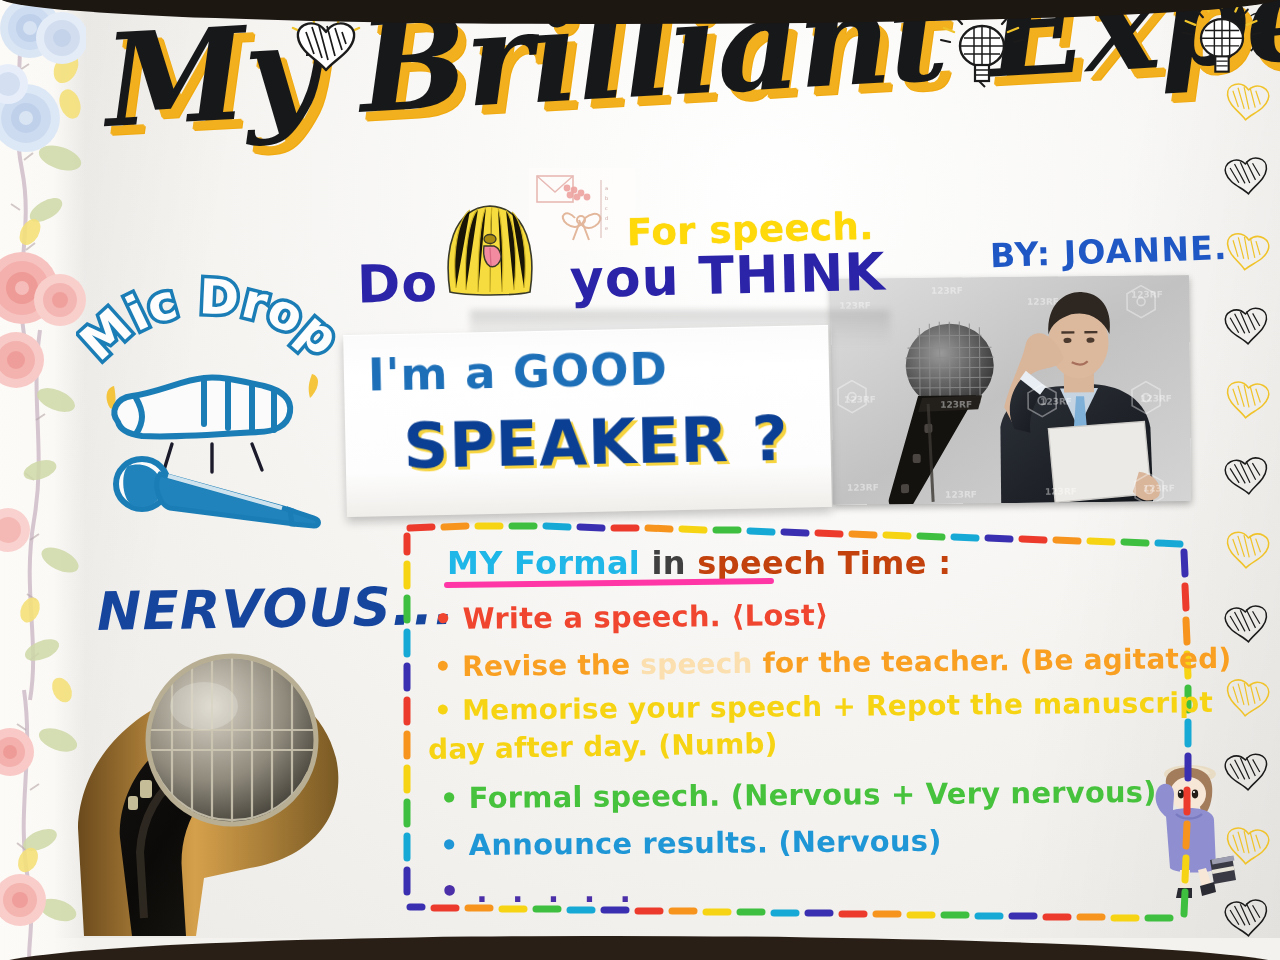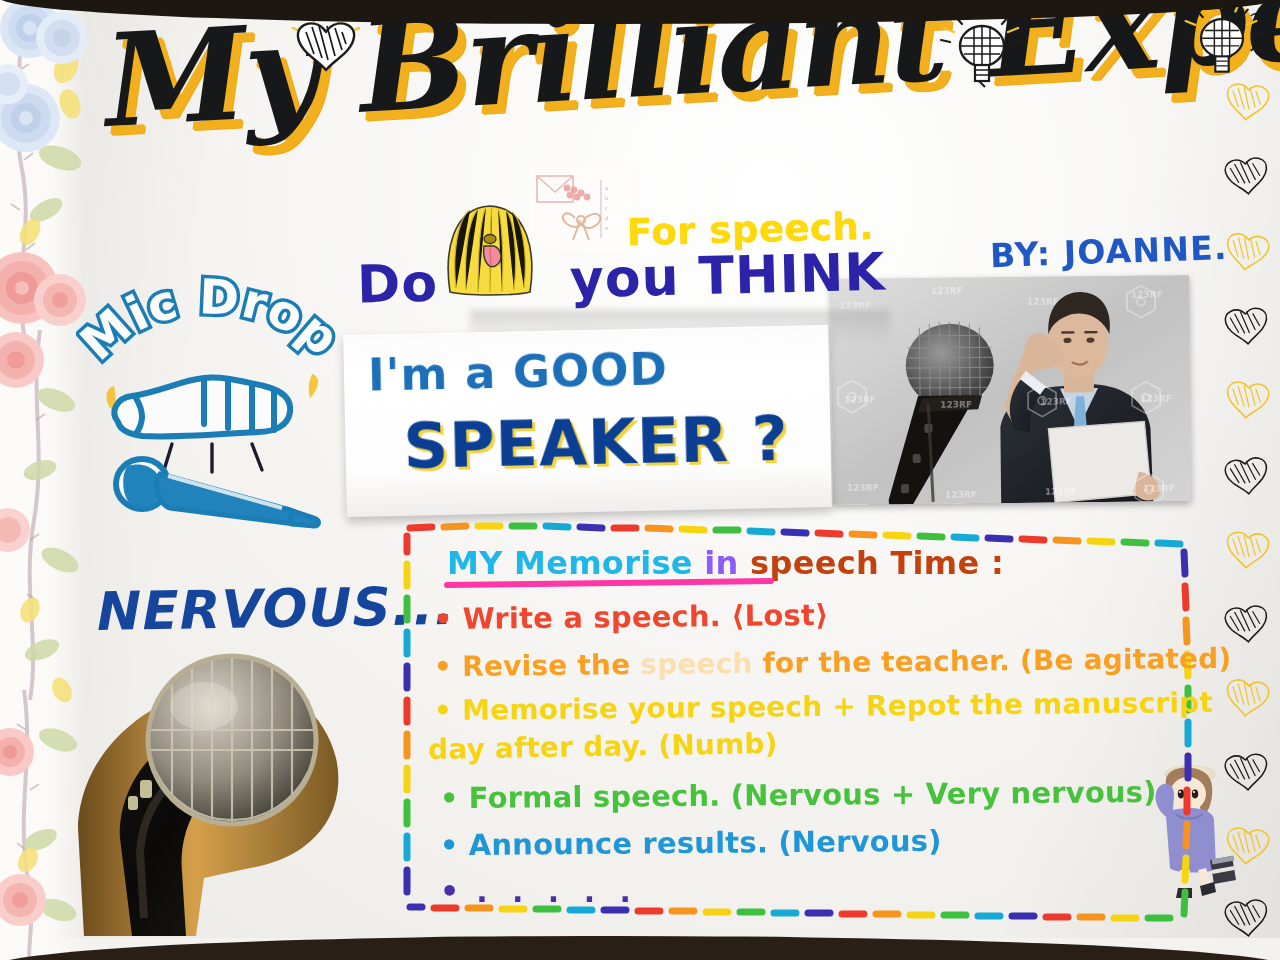--- a/index.html
+++ b/index.html
@@ -170,21 +170,21 @@
   }
   .dash-svg{ position:absolute; left:0; top:0; }
 
   .list-head{
     position:absolute; left:45px; top:22px;
     font-family:"DejaVu Sans", sans-serif;
     font-size:32px; font-weight:700;
     white-space:nowrap; letter-spacing:.3px;
   }
   .list-head .c1{ color:#1fb6e8; }
-  .list-head .c2{ color:#8b5cf6; }
+  .list-head .c2{ color:#404040; }
   .list-head .c3{ color:#c2410c; }
   .head-underline{
     position:absolute; left:42px; top:58px; width:330px; height:6px;
     background:#ff36a6; border-radius:4px; transform:rotate(-.7deg);
   }
 
   .li{
     position:absolute;
     font-family:"DejaVu Sans", sans-serif;
     font-weight:700; white-space:nowrap;
@@ -793,21 +793,21 @@
           <path d="M5 166 L5 144" stroke="#3a2fb0"></path>
             <path d="M5 132 L5 110" stroke="#17a9d6"></path>
           <path d="M5 98 L5 76" stroke="#3fbf3f"></path>
             <path d="M5 64 L5 42" stroke="#f6d413"></path>
           <path d="M5 30 L5 14" stroke="#ec3b2c"></path>
         </g>
       </g>
     </svg>
 
     <div class="list-head">
-      <span class="c1">MY Memorise</span><span class="c2"> in </span><span class="c3">speech Time :</span>
+      <span class="c1">MY Formal</span><span class="c2"> in </span><span class="c3">speech Time :</span>
     </div>
     <div class="head-underline"></div>
 
     <div class="li li1">
       <span class="bul">•</span><span>Write a speech. ⟨Lost⟩</span>
     </div>
 
     <div class="li li2">
       <span class="bul">•</span><span>Revise the </span><span class="faint">speech</span><span> for the teacher. (Be agitated)</span>
     </div>

